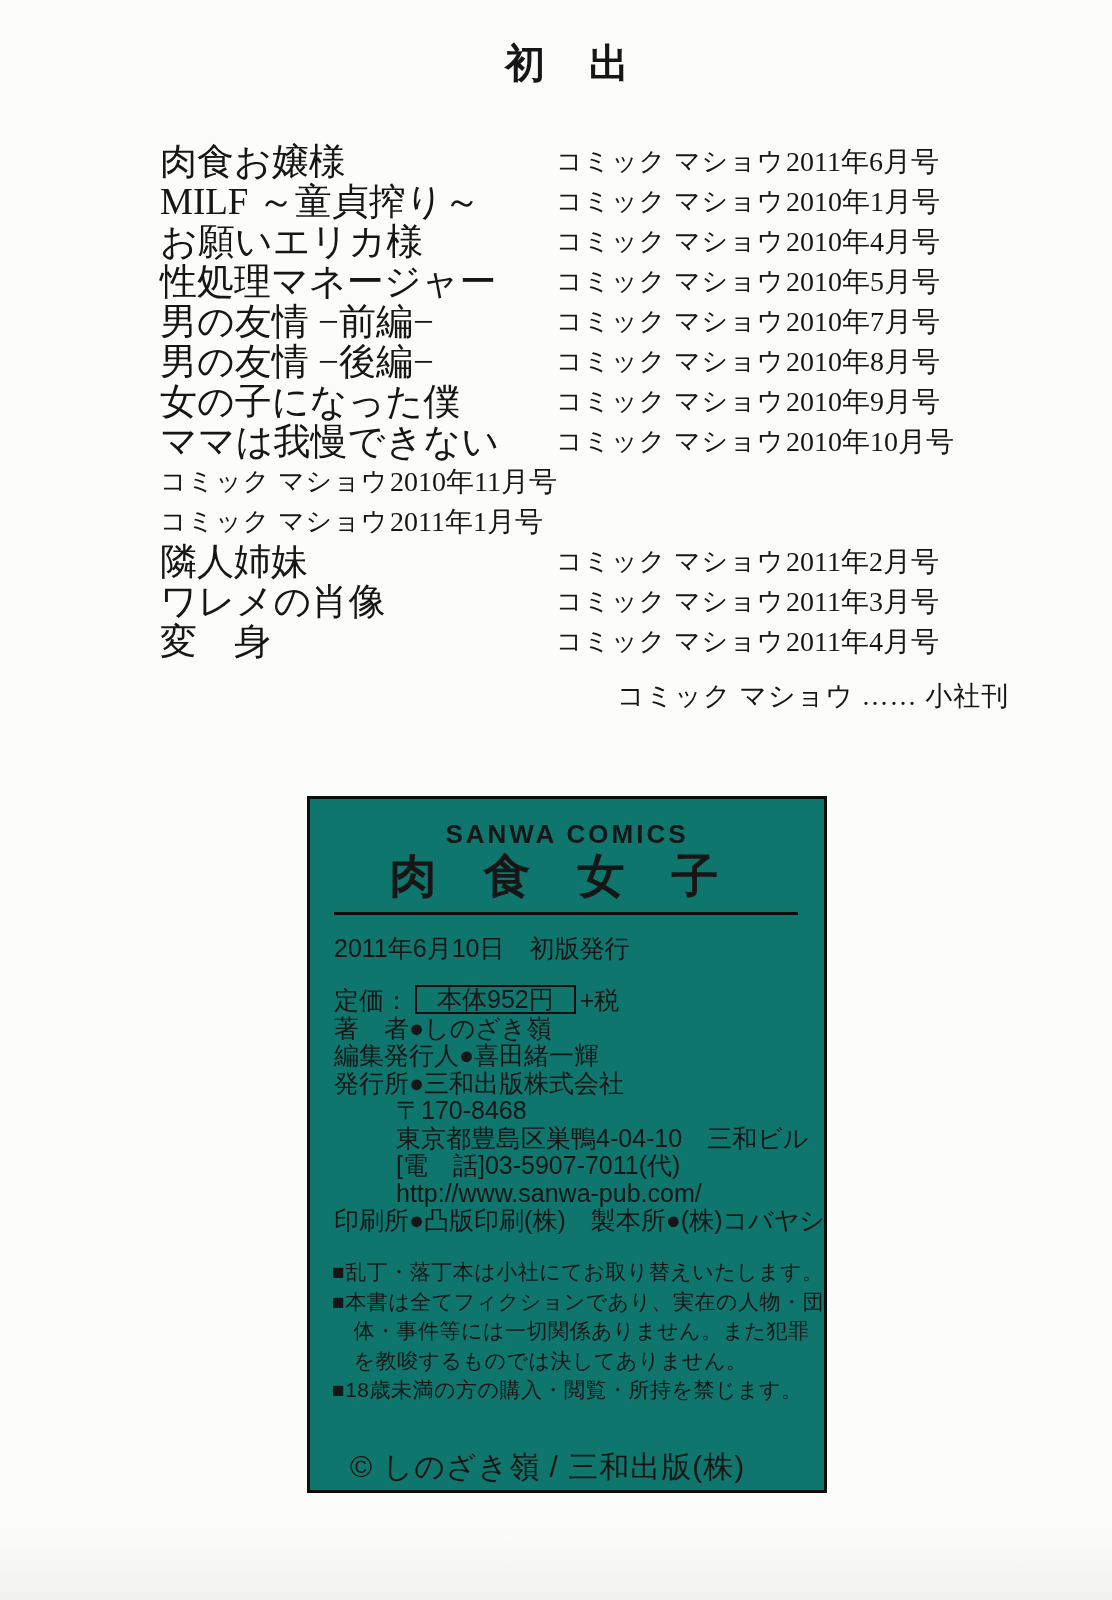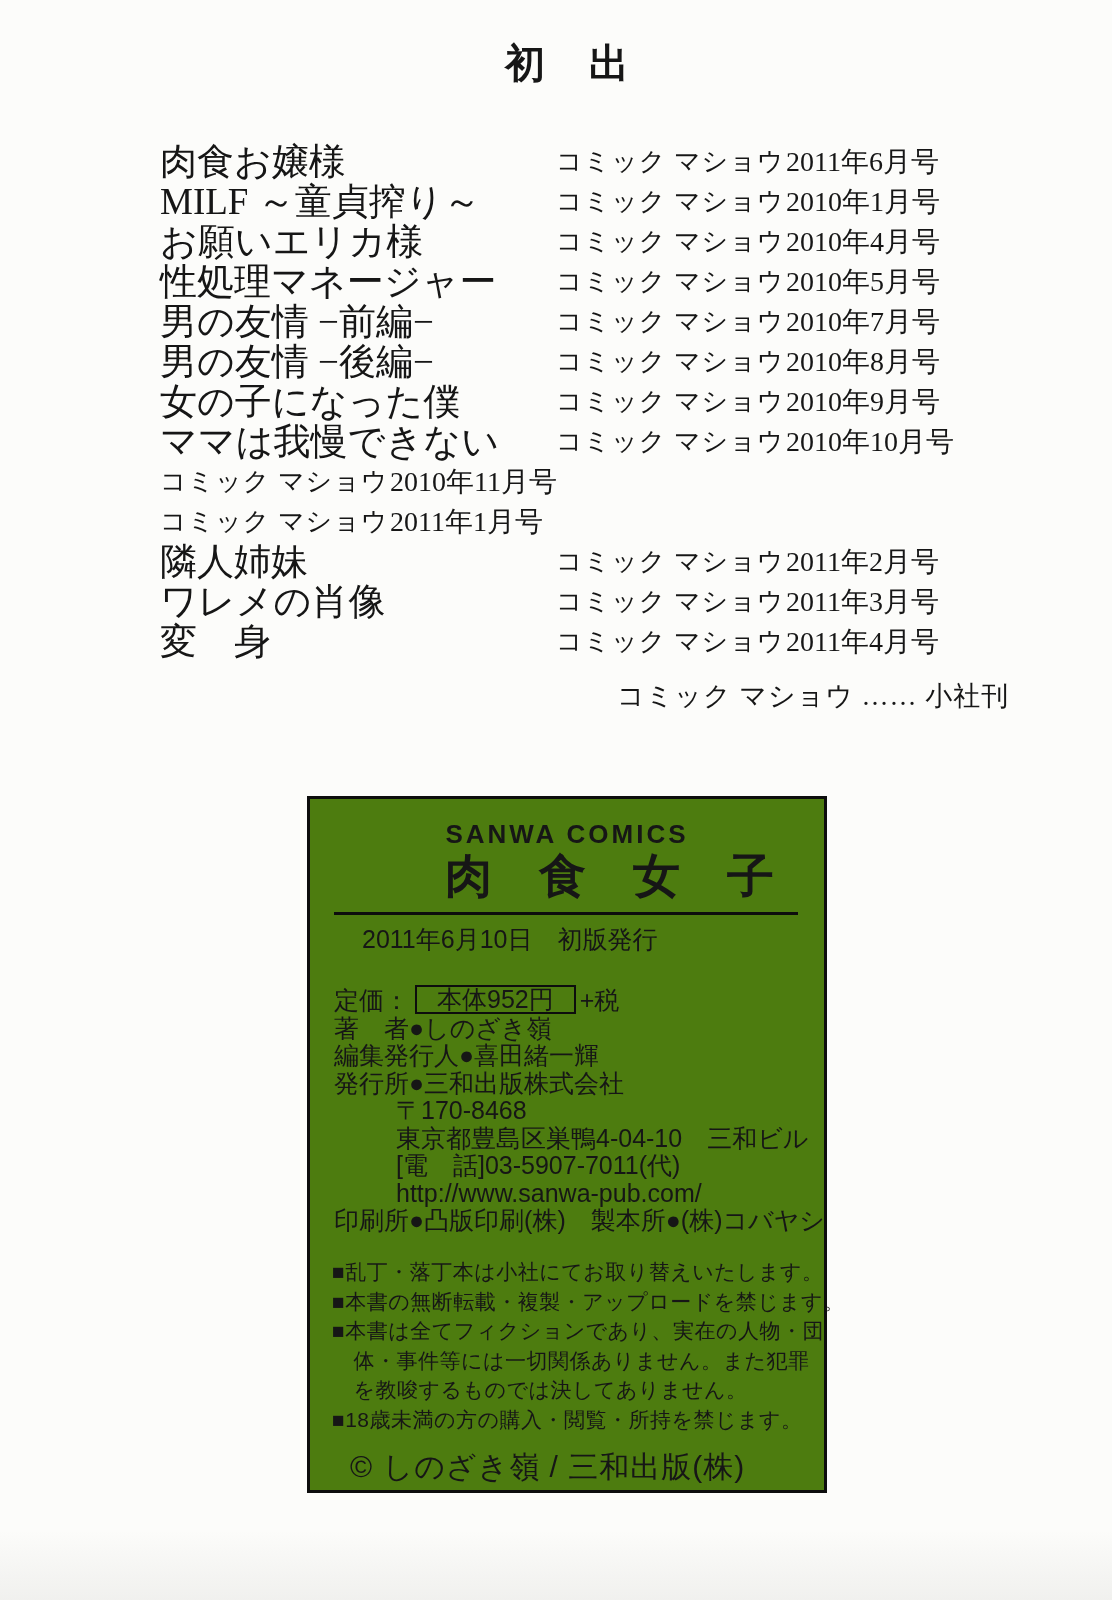--- a/index.html
+++ b/index.html
@@ -32,33 +32,33 @@
 
   .footnote{
     position:absolute;left:617px;top:678px;
     font-size:27px;letter-spacing:1px;white-space:nowrap;
   }
 
   .colophon{
     position:absolute;left:307px;top:796px;width:514px;height:691px;
     border:3px solid #0d0d0d;
     font-family:"Liberation Sans","DejaVu Sans",sans-serif;
-    background:#4d7c0f;
+    background:#0f766e;
   }
   .imprint{
     position:absolute;top:20px;left:0;width:100%;text-align:center;
     font-weight:bold;font-size:26px;letter-spacing:3px;
   }
   .book-title{
-    position:absolute;top:46px;left:24px;width:440px;text-align:right;
+    position:absolute;top:46px;left:24px;width:440px;text-align:center;
     font-family:"Liberation Serif","DejaVu Serif",serif;
     font-weight:bold;font-size:47px;white-space:nowrap;
   }
   .rule{position:absolute;top:113px;left:24px;width:464px;height:3px;background:#0d0d0d;}
-  .edition{position:absolute;top:124px;left:24px;font-size:25px;white-space:nowrap;margin-left:28px;}
+  .edition{position:absolute;top:133px;left:24px;font-size:25px;white-space:nowrap;}
 
   .info{position:absolute;top:186px;left:24px;width:478px;font-size:25px;line-height:27.5px;}
   .info .line{white-space:nowrap;}
   .info .indent{padding-left:62px;}
   .price-box{
     display:inline-block;border:2px solid #0d0d0d;padding:0 20px;
     margin:0 4px 0 6px;line-height:25px;vertical-align:1px;
   }
 
   .notices{position:absolute;top:458px;left:22px;width:486px;font-size:21px;line-height:29.5px;}
@@ -169,21 +169,20 @@
         <div class="line">発行所●三和出版株式会社</div>
         <div class="line indent">〒170-8468</div>
         <div class="line indent">東京都豊島区巣鴨4-04-10　三和ビル</div>
         <div class="line indent">[電　話]03-5907-7011(代)</div>
         <div class="line indent">http://www.sanwa-pub.com/</div>
         <div class="line">印刷所●凸版印刷(株)　製本所●(株)コバヤシ</div>
       </div>
 
     <div class="notices" id="notices">
         <div class="line">■乱丁・落丁本は小社にてお取り替えいたします。</div>
-        <div class="line">■本書の無断転載・複製・アップロードを禁じます。</div>
         <div class="line">■本書は全てフィクションであり、実在の人物・団</div>
         <div class="line">　体・事件等には一切関係ありません。また犯罪</div>
         <div class="line">　を教唆するものでは決してありません。</div>
         <div class="line">■18歳未満の方の購入・閲覧・所持を禁じます。</div>
       </div>
 
     <div class="copyright">© しのざき嶺 / 三和出版(株)</div>
   </div>
 
   <div class="scan-shade"></div>

